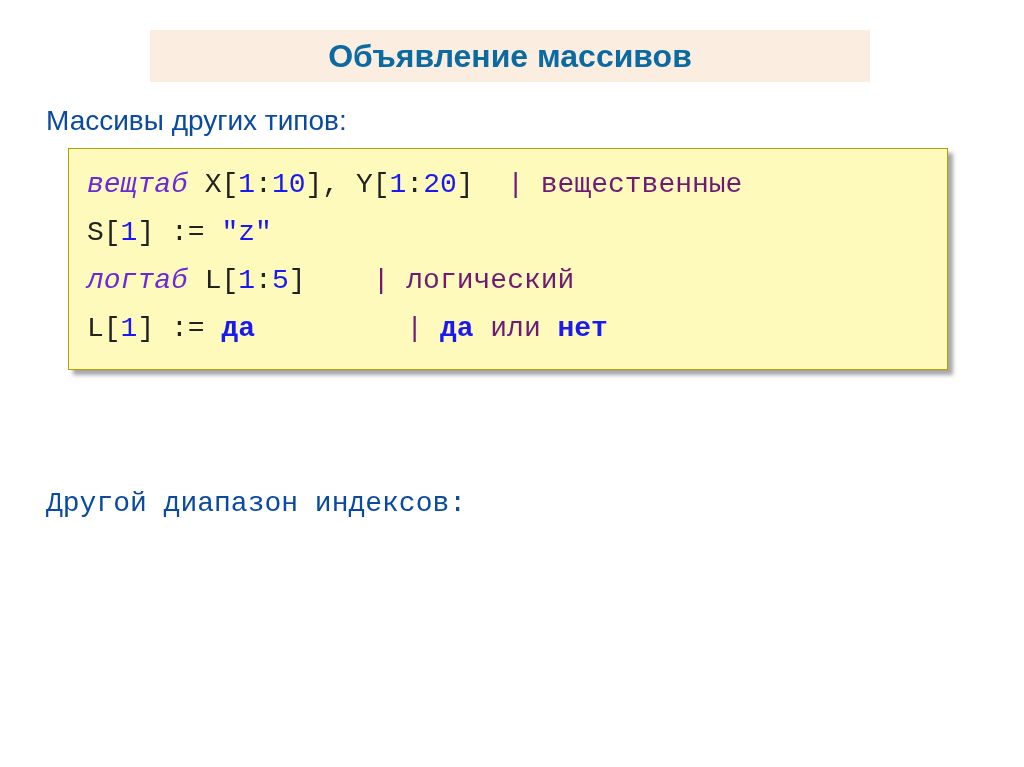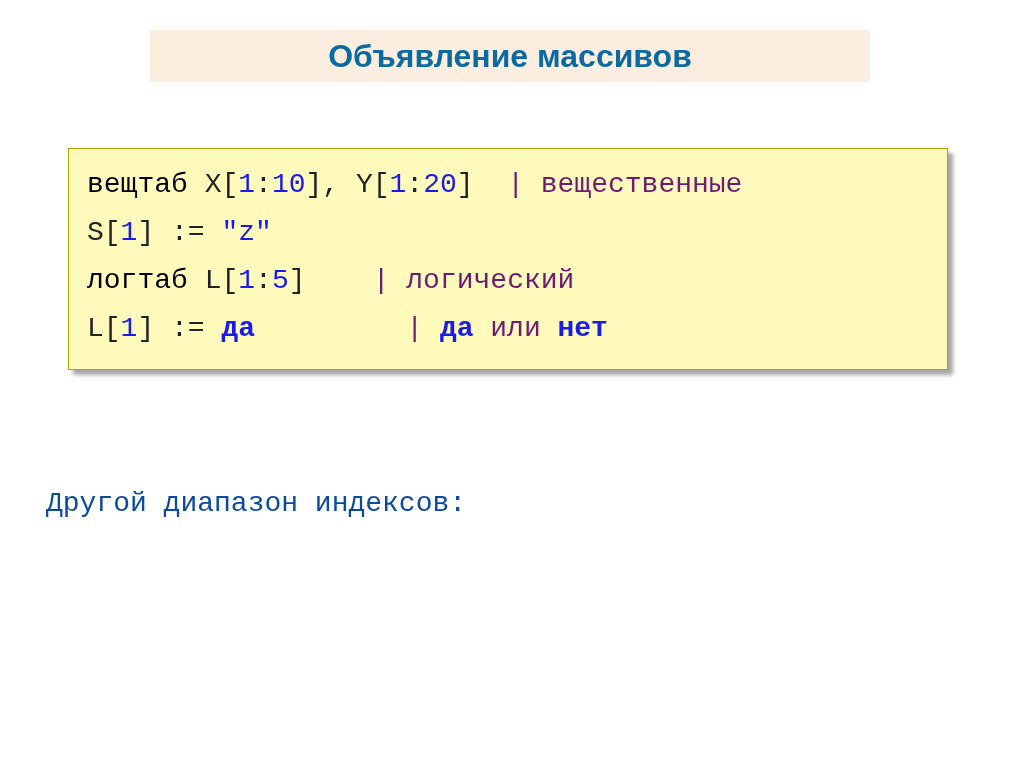--- a/index.html
+++ b/index.html
@@ -54,35 +54,36 @@
   }
   .box1 { top: 148px; width: 880px; }
   .box2 { top: 533px; width: 430px; }
 
   .codeline {
     font-family: "Courier New", Courier, monospace;
     font-size: 28px;
     line-height: 48px;
     white-space: pre;
   }
-  .kw   { color: #000000; }        
+  .kw   { color: #6d28d9; font-style: italic; }        
   .num  { color: #1a1af0; }        
   .plain{ color: #222222; }        
   .cmt  { color: #701a75; }        
   .bluekw { color: #1a1af0; font-weight: bold; }      
 </style>
 </head>
 <body>
 
 <div class="slide">
 
   <div class="title-bar">
     <h1>Объявление массивов</h1>
   </div>
 
+  <div class="subhead sub1">Массивы других типов:</div>
 
   <div class="codebox box1">
     <div class="codeline"><span class="kw">вещтаб</span><span class="plain"> X[</span><span class="num">1</span><span class="plain">:</span><span class="num">10</span><span class="plain">], Y[</span><span class="num">1</span><span class="plain">:</span><span class="num">20</span><span class="plain">]  </span><span class="cmt">| вещественные</span></div>
     <div class="codeline"><span class="plain">S[</span><span class="num">1</span><span class="plain">] := </span><span class="num">"z"</span></div>
     <div class="codeline"><span class="kw">логтаб</span><span class="plain"> L[</span><span class="num">1</span><span class="plain">:</span><span class="num">5</span><span class="plain">]    </span><span class="cmt">| логический</span></div>
     <div class="codeline"><span class="plain">L[</span><span class="num">1</span><span class="plain">] := </span><span class="bluekw">да</span><span class="plain">         </span><span class="cmt">| </span><span class="bluekw">да</span><span class="cmt"> или </span><span class="bluekw">нет</span></div>
   </div>
 
   <div class="subhead sub2">Другой диапазон индексов:</div>
 

